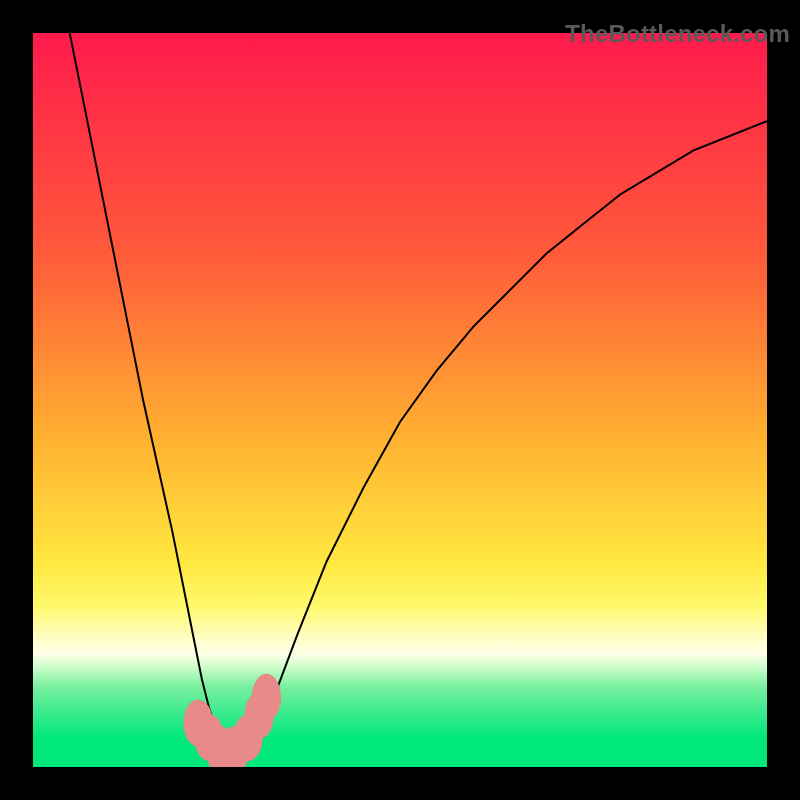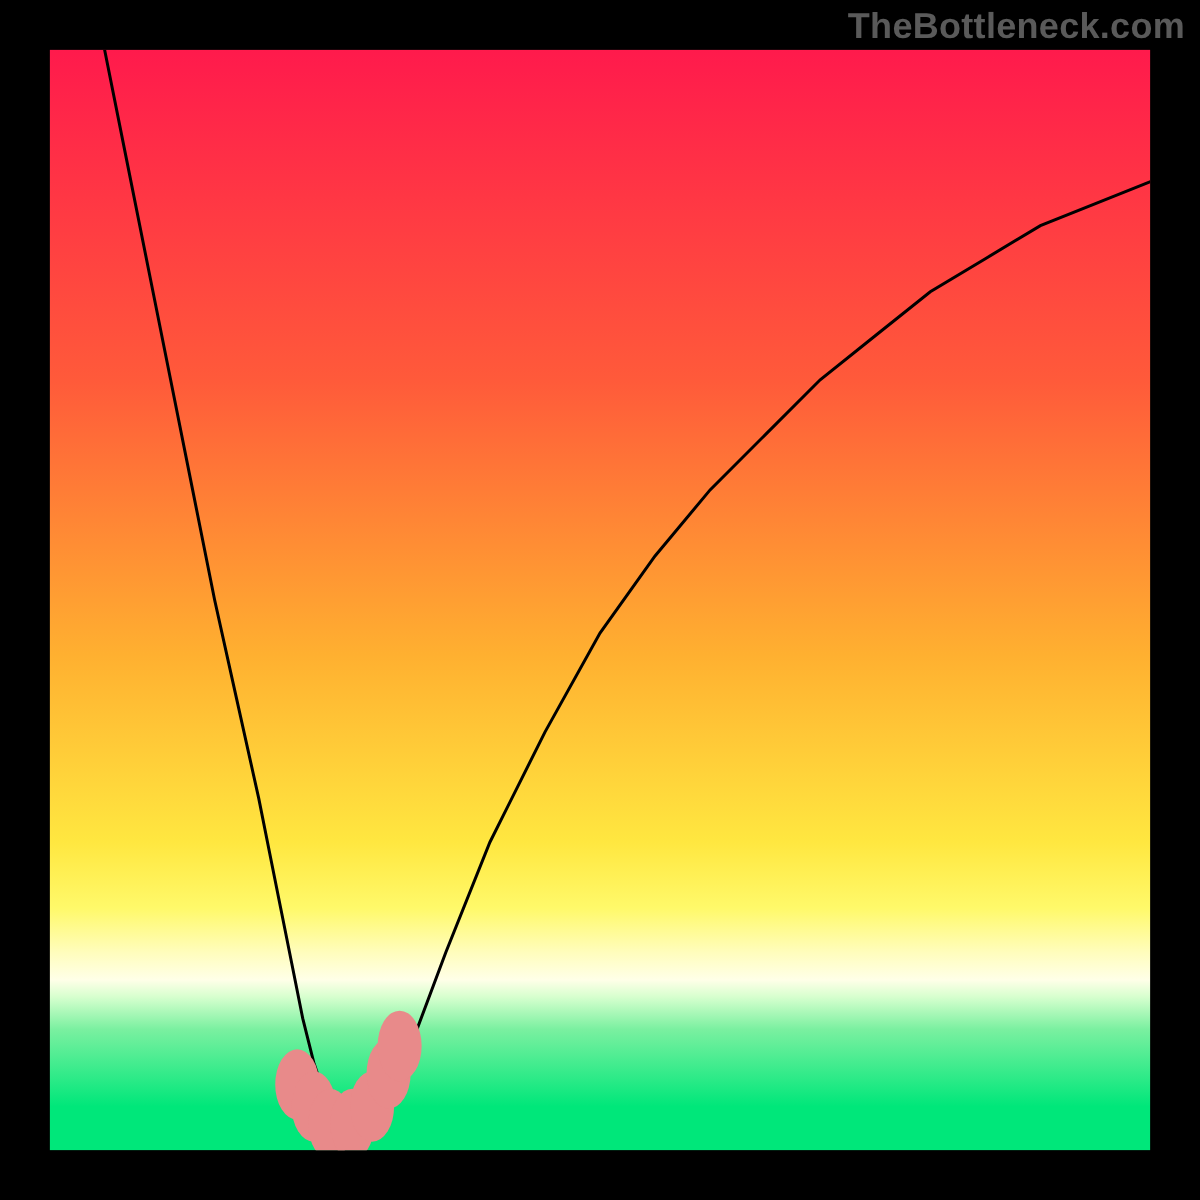--- a/index.html
+++ b/index.html
@@ -10,21 +10,21 @@
   }
   .chart-frame {
     width: 800px;
     height: 800px;
     position: relative;
     background: #000;
     overflow: hidden;
   }
   .watermark {
     position: absolute;
-    top: 4px;
+    top: 20px;
     right: 10px;
     font-size: 24px;
     font-weight: 600;
     color: #5a5a5a;
     font-family: Arial, sans-serif;
     letter-spacing: 0.2px;
     z-index: 10;
   }
   .plot-area {
     position: absolute;

